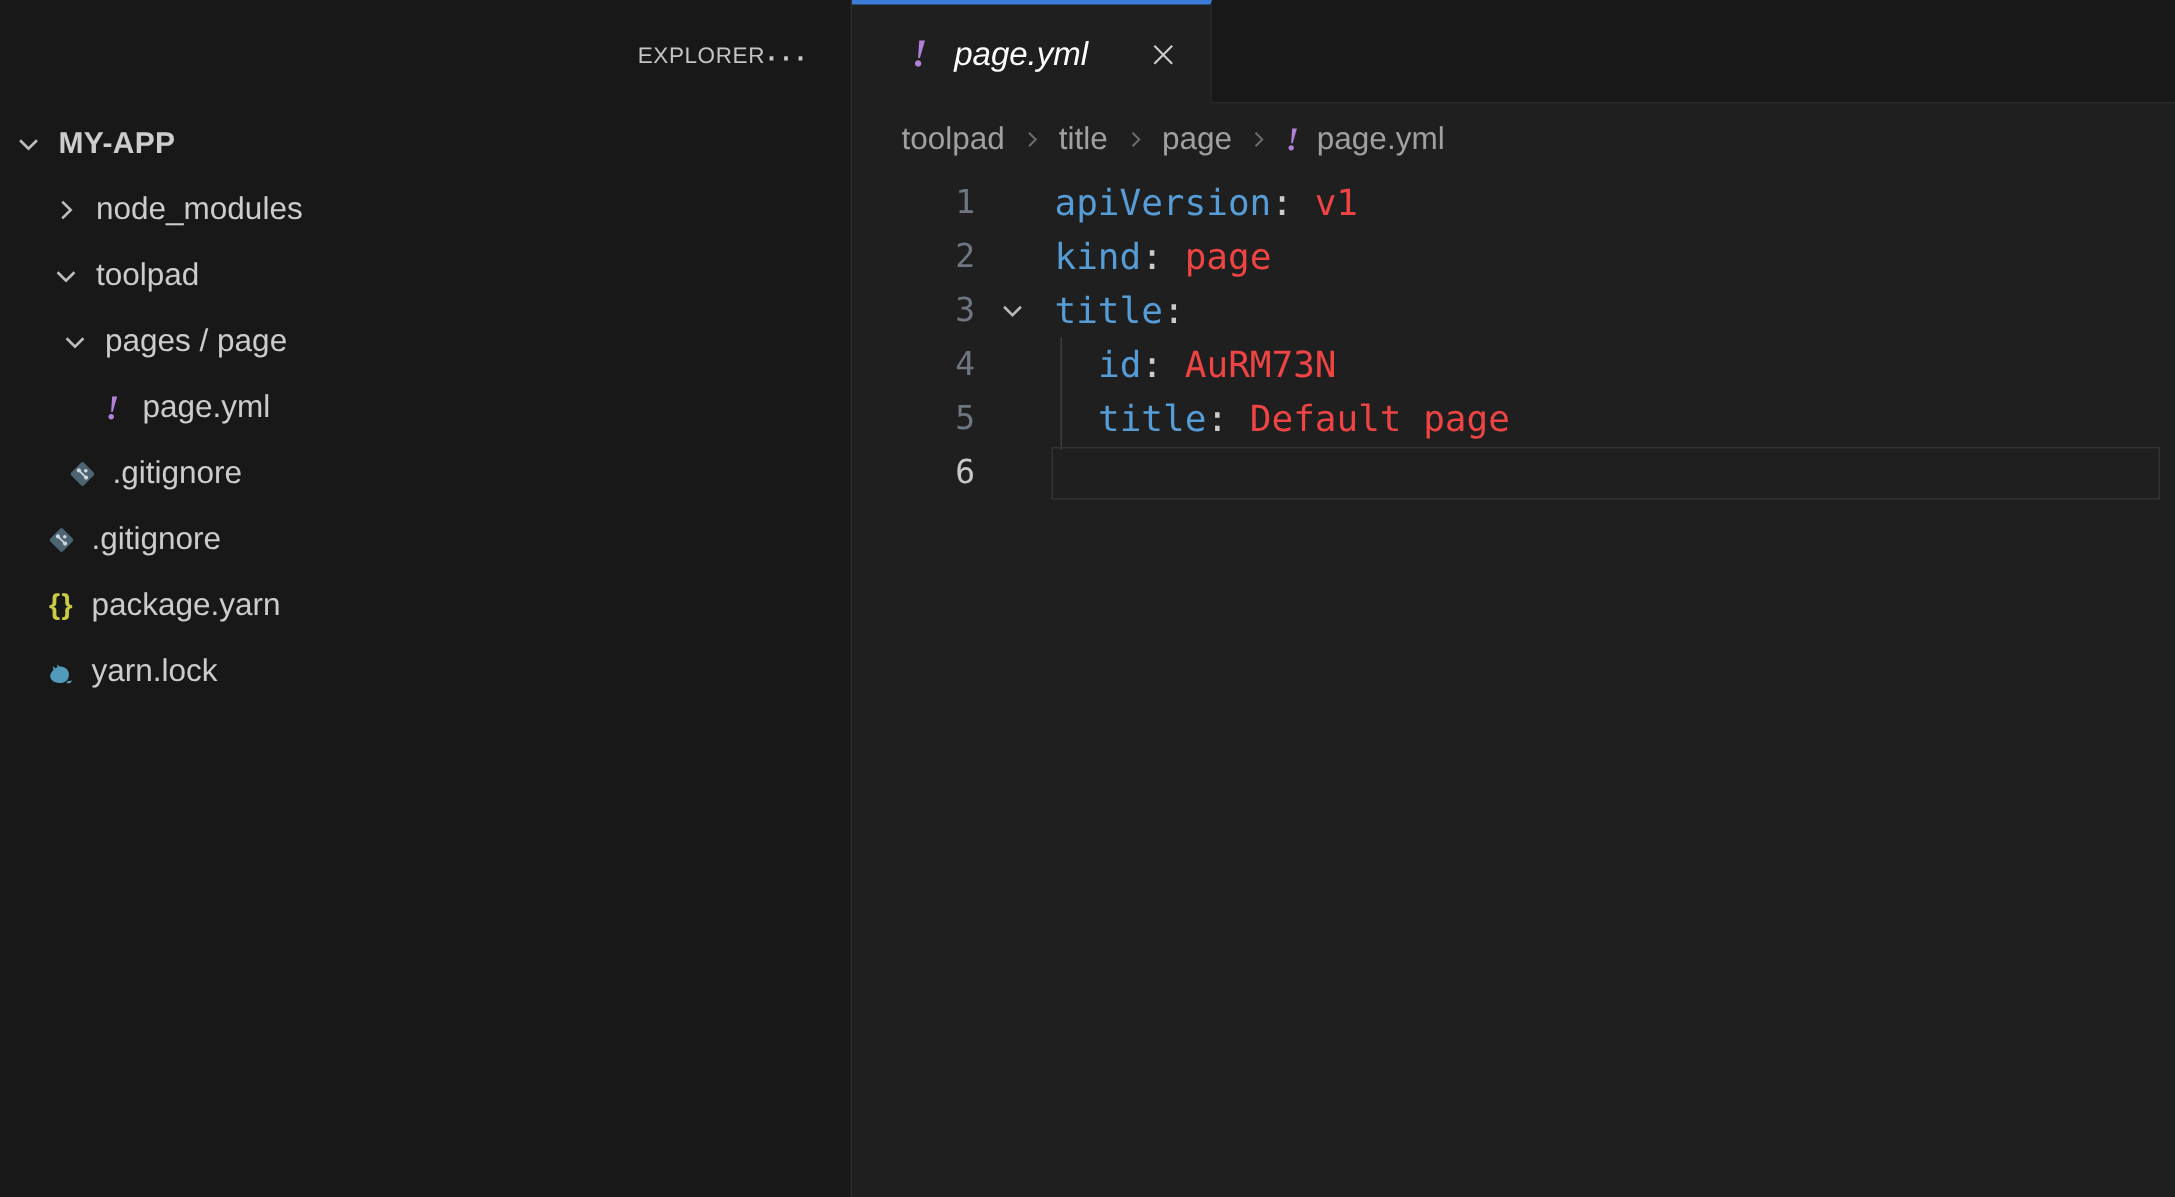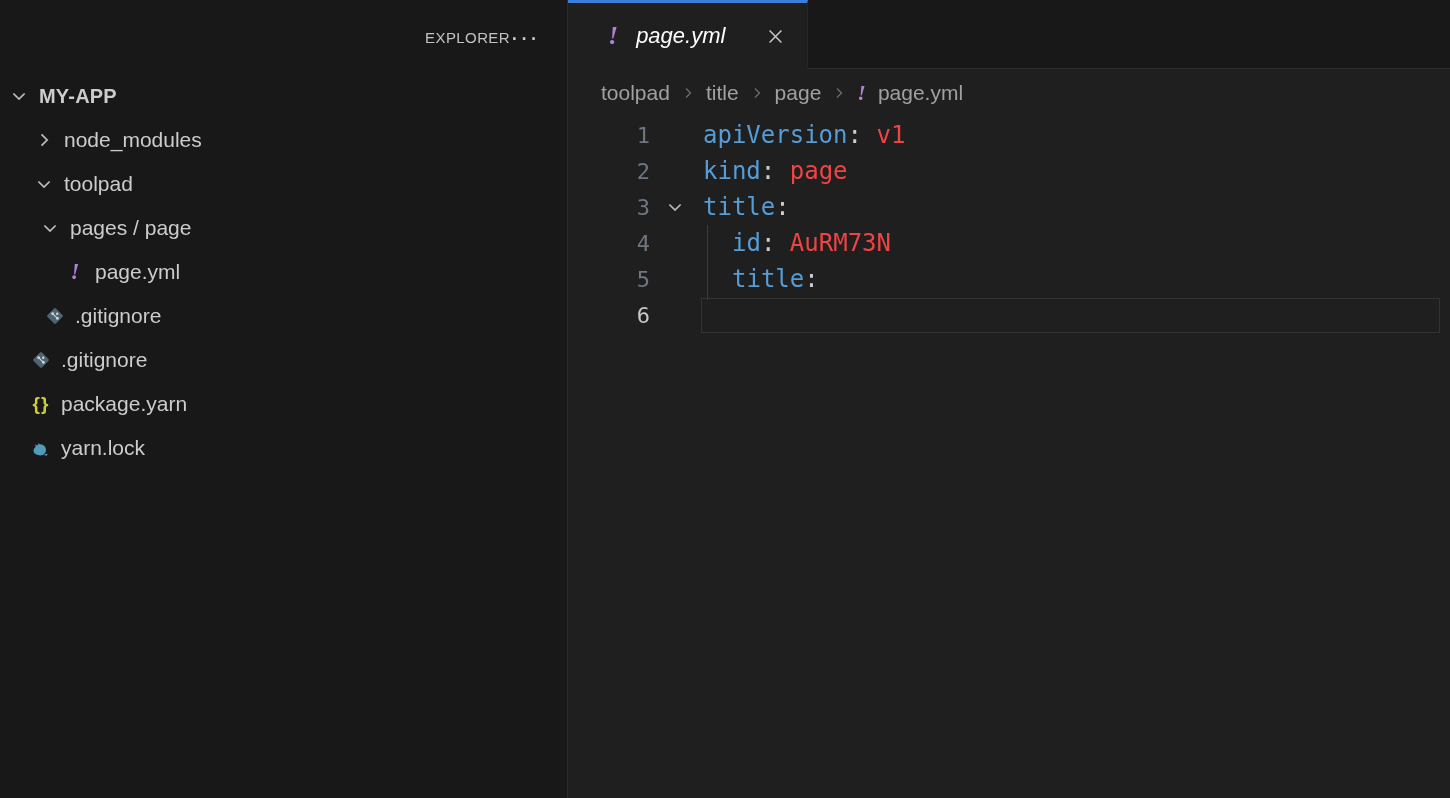--- a/index.html
+++ b/index.html
@@ -291,21 +291,21 @@
         <span class="fold"></span>
         <span class="ctext ind">
           <span class="tok-key">id</span><span class="tok-colon">:</span><span class="tok-val">AuRM73N</span>
         </span>
       </div>
 
       <div class="cline">
         <span class="ln">5</span>
         <span class="fold"></span>
         <span class="ctext ind">
-          <span class="tok-key">title</span><span class="tok-colon">:</span>
+          <span class="tok-key">title</span><span class="tok-colon">:</span><span class="tok-val">Default page</span>
         </span>
       </div>
 
       <div class="cline current">
         <span class="ln">6</span>
         <span class="fold"></span>
         <div class="curline-box"></div>
       </div>
 
     </div>

